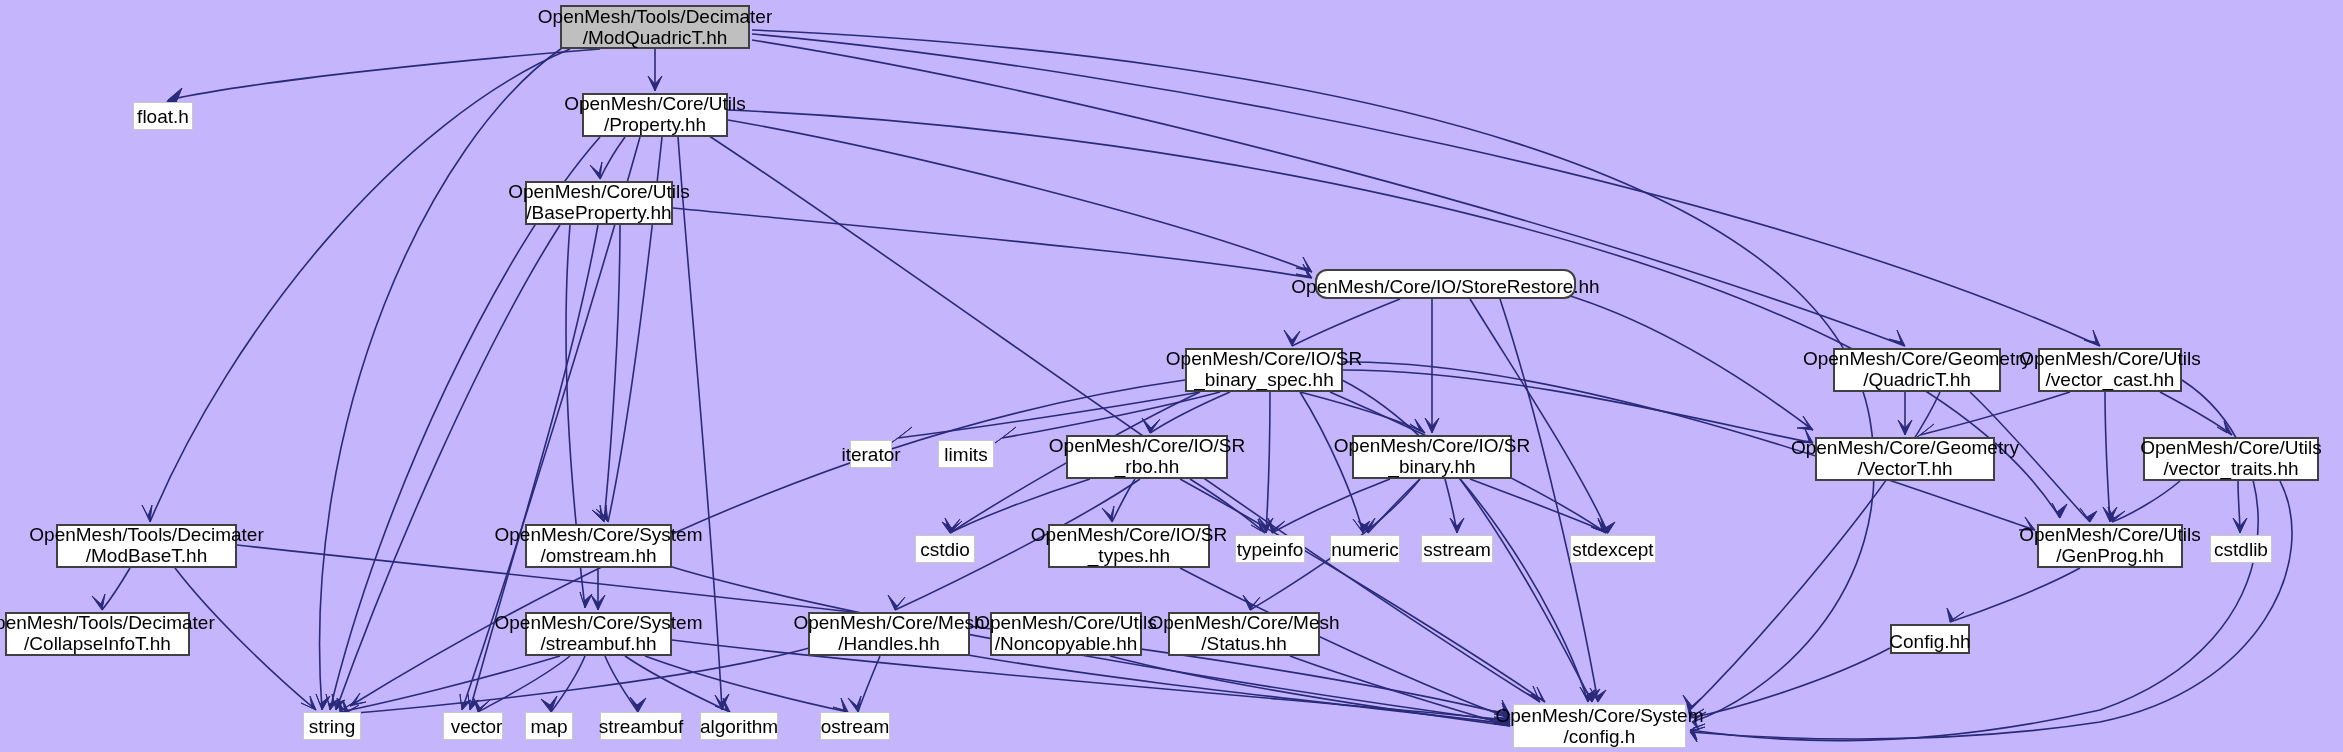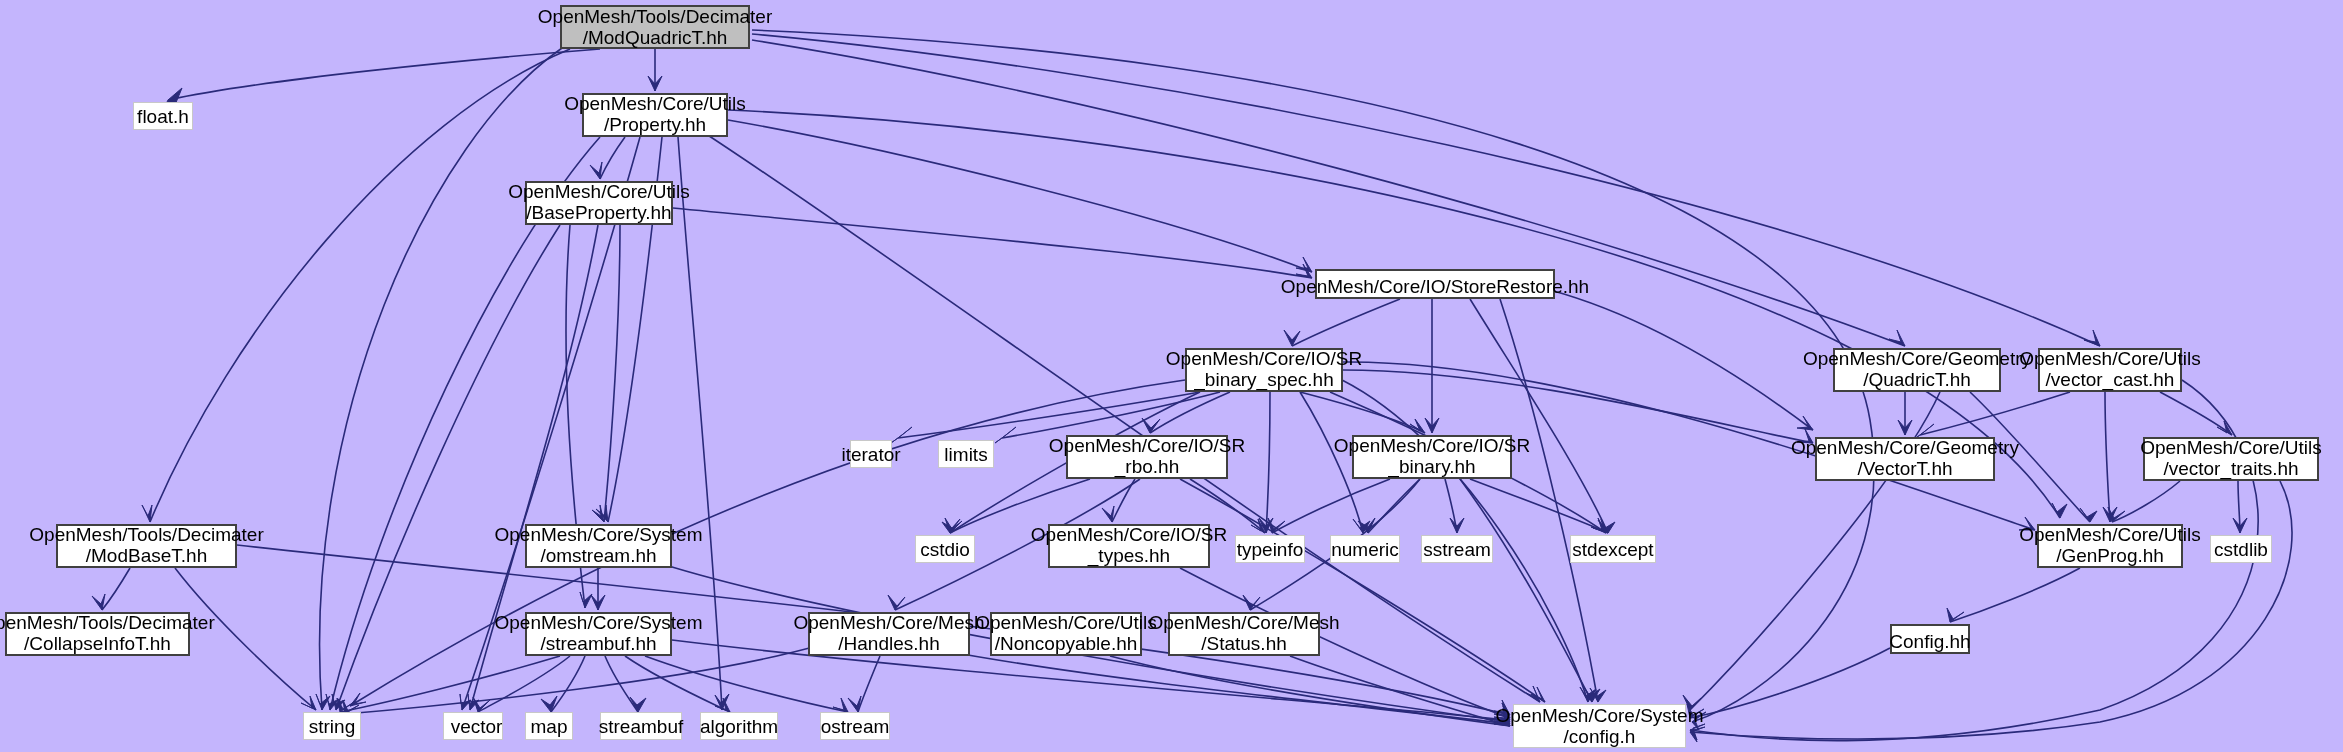--- a/index.html
+++ b/index.html
@@ -204,21 +204,21 @@
       <polygon points="350,706 366,702 354,704 360,693" fill="#2a2a7a" stroke="#2a2a7a" stroke-width="1"></polygon>
       <path d="M 728,110 C 1200,130 1900,260 2060,518" fill="none" stroke="#2a2a7a" stroke-width="1.6"></path>
       <polygon points="2060,518 2052,503 2057,512 2067,504" fill="#2a2a7a" stroke="#2a2a7a" stroke-width="1"></polygon>
       <path d="M 570,225 C 560,350 570,480 585,608" fill="none" stroke="#2a2a7a" stroke-width="1.6"></path>
       <polygon points="585,608 580,592 583,602 592,594" fill="#2a2a7a" stroke="#2a2a7a" stroke-width="1"></polygon>
     </svg>
 <div class="node root" style="left: 560px; top: 5px; width: 190px; height: 44px;"><span class="l1">OpenMesh/Tools/Decimater</span><span class="l2">/ModQuadricT.hh</span></div>
     <div class="node sys" style="left: 133px; top: 102px; width: 60px; height: 28px;"><span class="l1">float.h</span></div>
     <div class="node hdr" style="left: 582px; top: 93px; width: 146px; height: 44px;"><span class="l1">OpenMesh/Core/Utils</span><span class="l2">/Property.hh</span></div>
     <div class="node hdr" style="left: 525px; top: 181px; width: 148px; height: 44px;"><span class="l1">OpenMesh/Core/Utils</span><span class="l2">/BaseProperty.hh</span></div>
-    <div class="node hdr" style="left: 1315px; top: 269px; width: 240px; height: 30px;"><span class="l1">OpenMesh/Core/IO/StoreRestore.hh</span></div>
+    <div class="node hdr" style="left: 1315px; top: 269px; width: 261px; height: 30px; border-radius: 12px;"><span class="l1">OpenMesh/Core/IO/StoreRestore.hh</span></div>
     <div class="node hdr" style="left: 1185px; top: 348px; width: 158px; height: 44px;"><span class="l1">OpenMesh/Core/IO/SR</span><span class="l2">_binary_spec.hh</span></div>
     <div class="node hdr" style="left: 1833px; top: 348px; width: 168px; height: 44px;"><span class="l1">OpenMesh/Core/Geometry</span><span class="l2">/QuadricT.hh</span></div>
     <div class="node hdr" style="left: 2038px; top: 348px; width: 144px; height: 44px;"><span class="l1">OpenMesh/Core/Utils</span><span class="l2">/vector_cast.hh</span></div>
     <div class="node sys" style="left: 850px; top: 440px; width: 42px; height: 28px;"><span class="l1">iterator</span></div>
     <div class="node sys" style="left: 938px; top: 440px; width: 56px; height: 28px; text-align: right;"><span class="l1">limits</span></div>
     <div class="node hdr" style="left: 1066px; top: 435px; width: 162px; height: 44px;"><span class="l1">OpenMesh/Core/IO/SR</span><span class="l2">_rbo.hh</span></div>
     <div class="node hdr" style="left: 1352px; top: 435px; width: 160px; height: 44px;"><span class="l1">OpenMesh/Core/IO/SR</span><span class="l2">_binary.hh</span></div>
     <div class="node hdr" style="left: 1815px; top: 437px; width: 180px; height: 44px;"><span class="l1">OpenMesh/Core/Geometry</span><span class="l2">/VectorT.hh</span></div>
     <div class="node hdr" style="left: 2143px; top: 437px; width: 176px; height: 44px;"><span class="l1">OpenMesh/Core/Utils</span><span class="l2">/vector_traits.hh</span></div>
     <div class="node hdr" style="left: 56px; top: 524px; width: 181px; height: 44px;"><span class="l1">OpenMesh/Tools/Decimater</span><span class="l2">/ModBaseT.hh</span></div>

